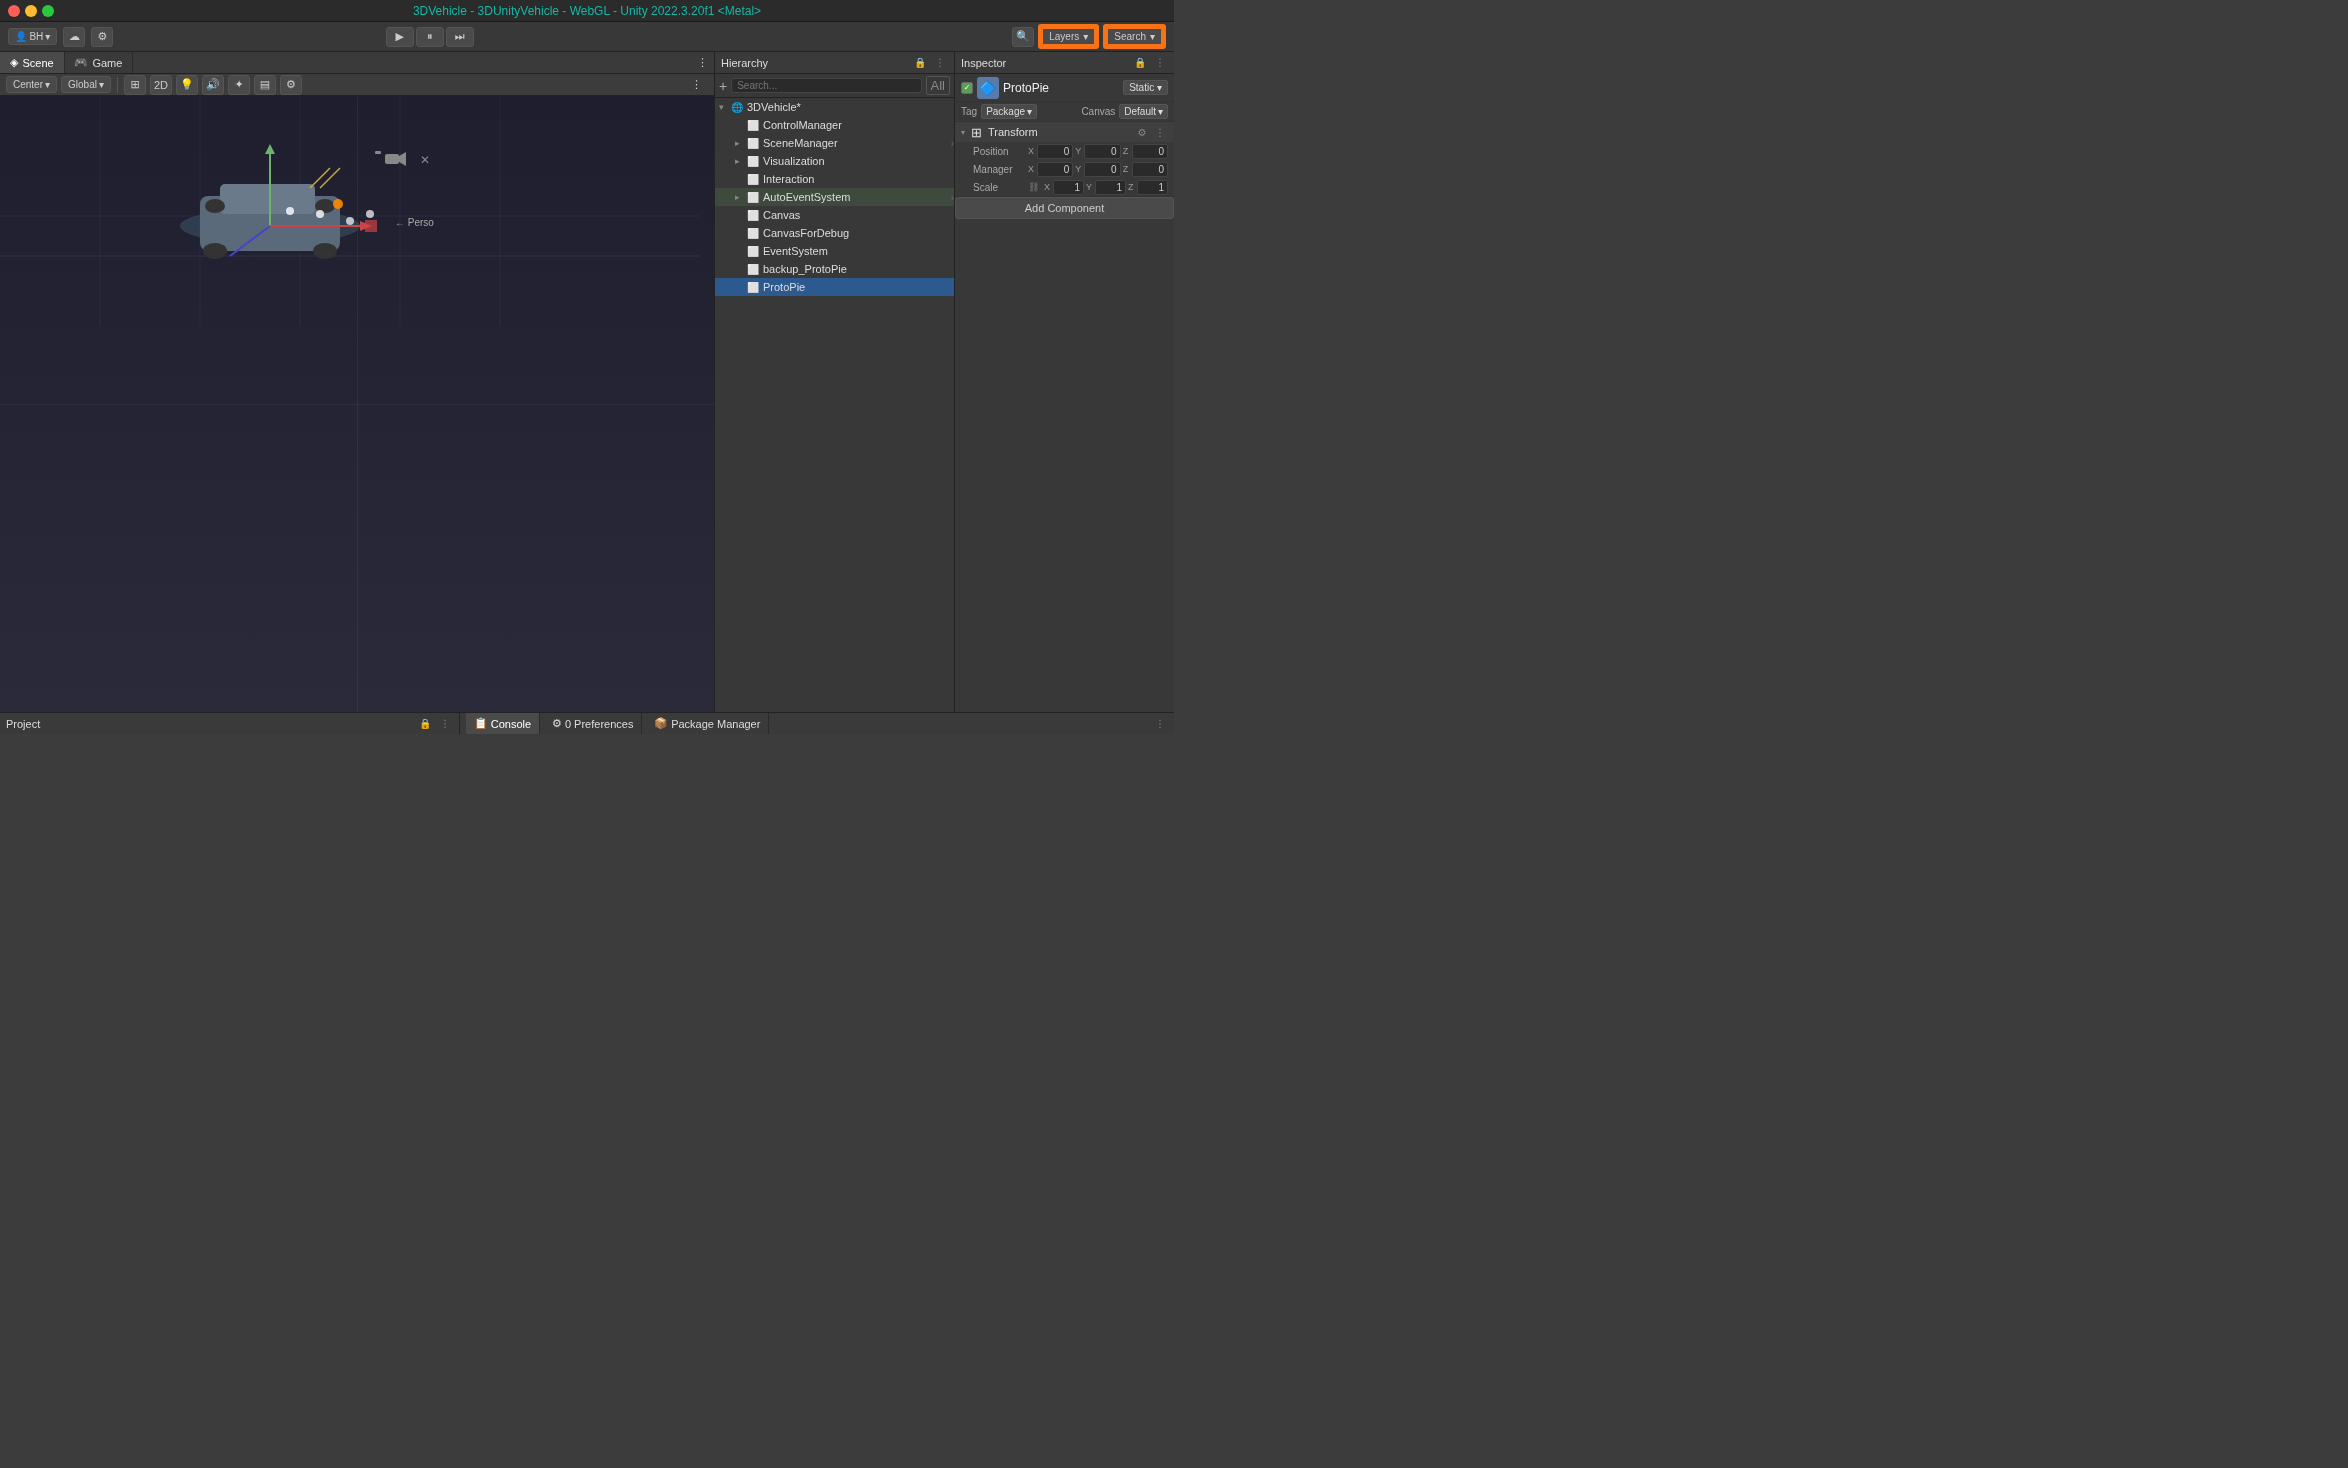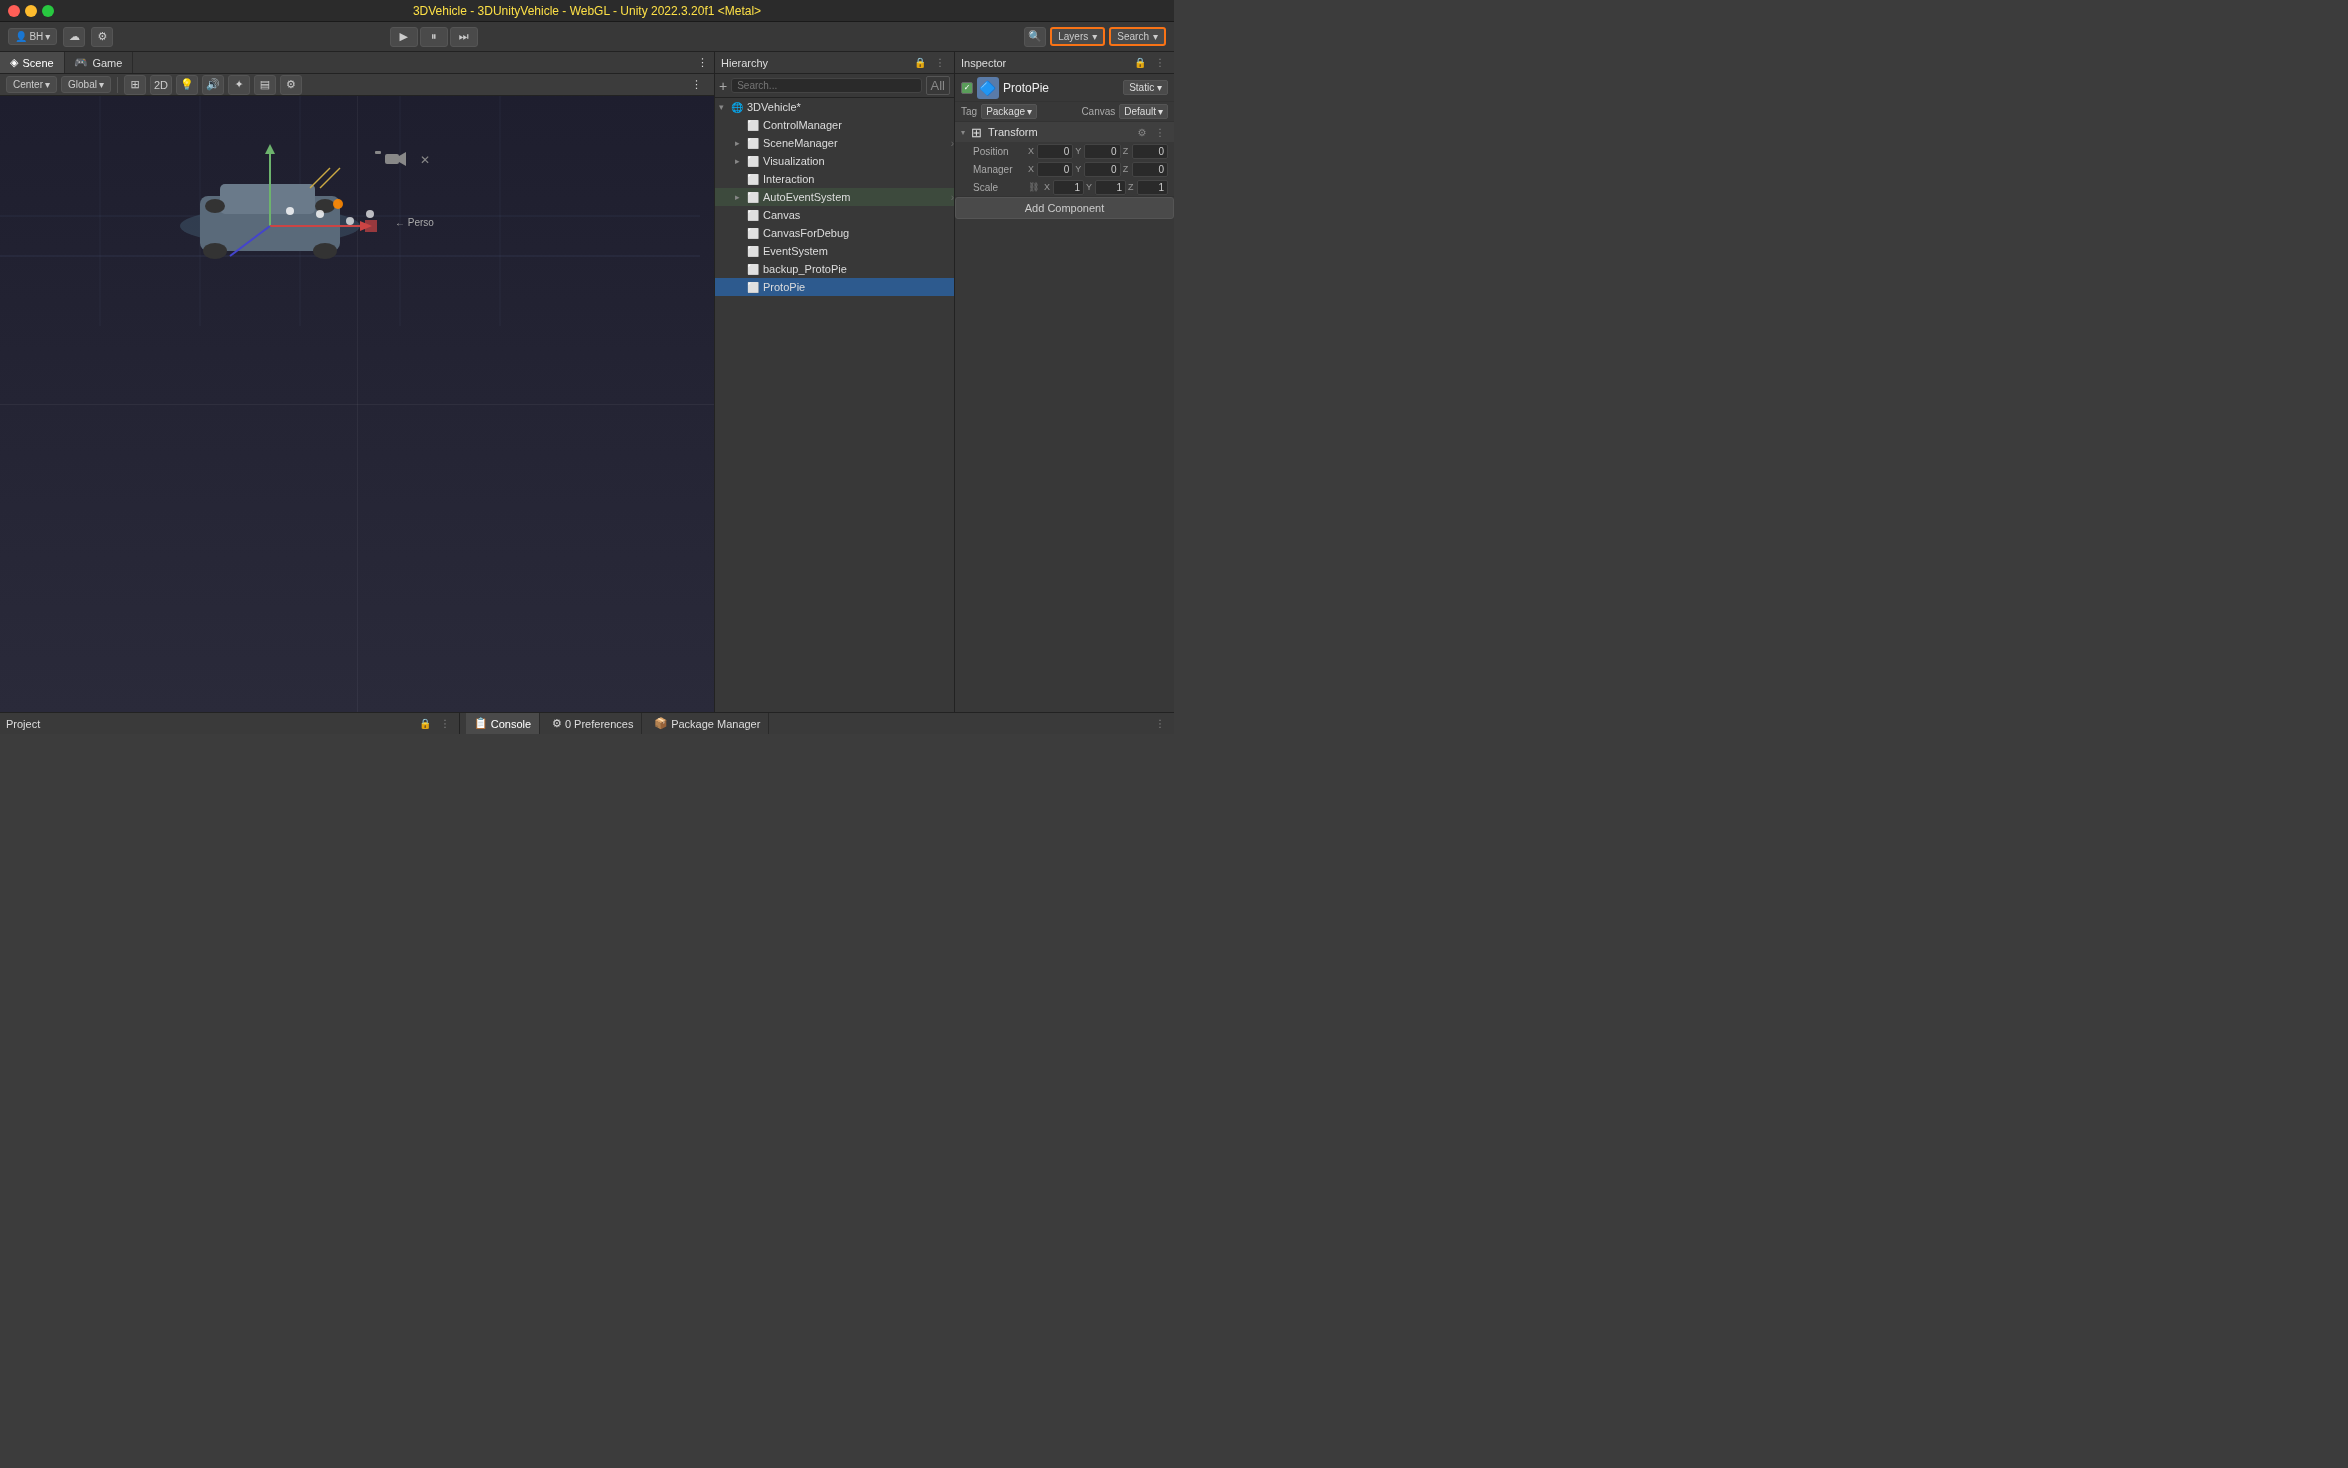--- a/index.html
+++ b/index.html
@@ -33,21 +33,21 @@
     .tb-btn {
       width: 12px;
       height: 12px;
       border-radius: 50%;
     }
     .tb-close { background: #ff5f57; }
     .tb-min { background: #febc2e; }
     .tb-max { background: #28c840; }
     .titlebar-title {
       font-size: 12px;
-      color: #fde047;
+      color: #14b8a6;
     }
 
     
     .top-toolbar {
       height: 30px;
       background: #383838;
       display: flex;
       align-items: center;
       padding: 0 8px;
       gap: 6px;
@@ -97,21 +97,21 @@
       font-size: 11px;
     }
     .layers-layout {
       display: flex;
       align-items: center;
       gap: 4px;
       margin-left: auto;
     }
     .dropdown-btn {
       background: #4a4a4a;
-      border: 2px solid #f97316;
+      border: 5px solid #f97316;
       border-radius: 3px;
       color: #ccc;
       font-size: 10px;
       padding: 2px 6px;
       cursor: pointer;
       display: flex;
       align-items: center;
       gap: 4px;
     }
 

